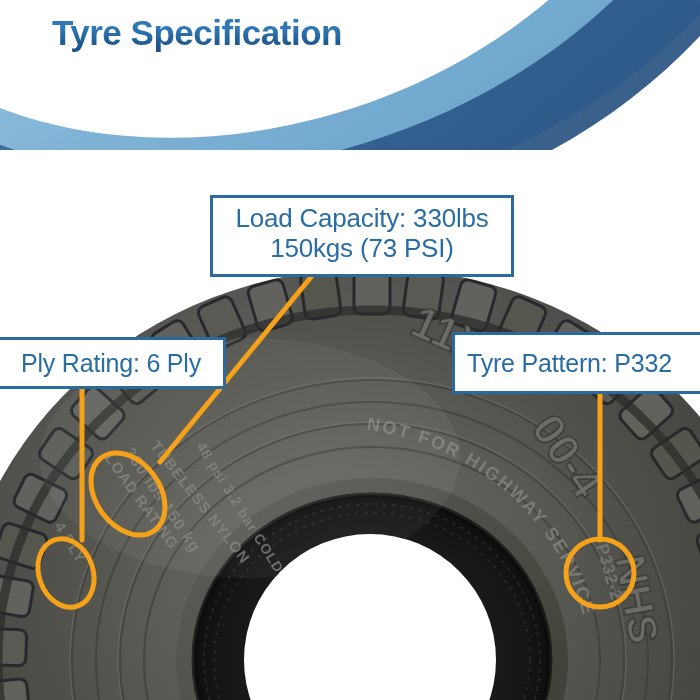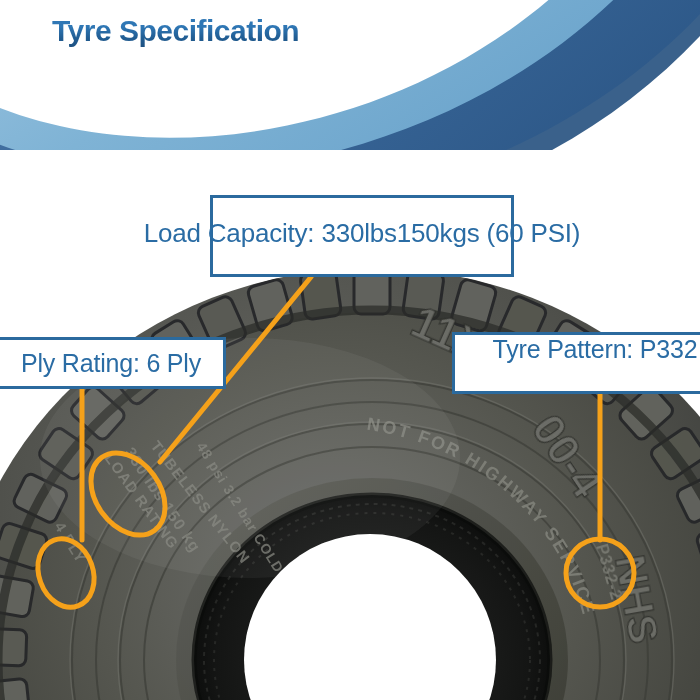--- a/index.html
+++ b/index.html
@@ -24,21 +24,21 @@
     overflow: hidden;
     z-index: 5;
     pointer-events: none;
   }
   #banner svg { display: block; }
 
   #page-title {
     position: absolute;
     left: 52px; top: 14px;
     z-index: 7;
-    font-size: 30px;
+    font-size: 35px;
     font-weight: bold;
     letter-spacing: -0.5px;
     line-height: 1.1;
     background: linear-gradient(180deg, #2f77b5 0%, #2f77b5 38%, #215d93 72%, #1d5182 100%);
     -webkit-background-clip: text;
     background-clip: text;
     color: #2a6fae;
     -webkit-text-fill-color: transparent;
     white-space: nowrap;
   }
@@ -60,21 +60,21 @@
     pointer-events: none;
   }
 
   
   .callout {
     position: absolute;
     z-index: 6;
     background: #ffffff;
     border: 3px solid #2b6a9e;
     display: flex;
-    flex-direction: row;
+    flex-direction: column;
     align-items: center;
     justify-content: center;
     color: #2a6ca4;
     font-size: 26px;
     line-height: 1.14;
     letter-spacing: -0.2px;
     white-space: nowrap;
     text-align: center;
   }
   .callout .ln { display: block; }
@@ -90,21 +90,21 @@
     padding: 0 12px;
     font-size: 25px;
   }
   #callout-pattern {
     left: 452px; top: 332px;
     width: 256px; height: 62px;
     padding: 0 10px;
     font-size: 25px;
     align-items: flex-start;
   }
-  #callout-pattern .ln { padding-left: 2px; margin-left: 28px; }
+  #callout-pattern .ln { padding-left: 2px; }
 </style>
 </head>
 <body>
 
 <div id="stage">
 
   <svg id="tyre-photo" viewBox="0 0 700 572" aria-hidden="true">
     <defs>
       <radialGradient id="sidewallGrad" cx="45%" cy="38%" r="72%">
         <stop offset="0%" stop-color="#6e6f6c"></stop>
@@ -334,21 +334,21 @@
       <ellipse cx="66" cy="573" rx="27" ry="35" transform="rotate(-20 66 573)"></ellipse>
 
       <ellipse cx="128" cy="494" rx="32" ry="45" transform="rotate(-36 128 494)"></ellipse>
 
       <circle cx="600" cy="573" rx="34" r="34"></circle>
     </g>
   </svg>
 
   <div class="callout" id="callout-load">
     <span class="ln">Load Capacity: 330lbs</span>
-    <span class="ln">150kgs (60 PSI)</span>
+    <span class="ln">150kgs (73 PSI)</span>
   </div>
 
   <div class="callout" id="callout-ply">
     <span class="ln">Ply Rating: 6 Ply</span>
   </div>
 
   <div class="callout" id="callout-pattern">
     <span class="ln">Tyre Pattern: P332</span>
   </div>
 

